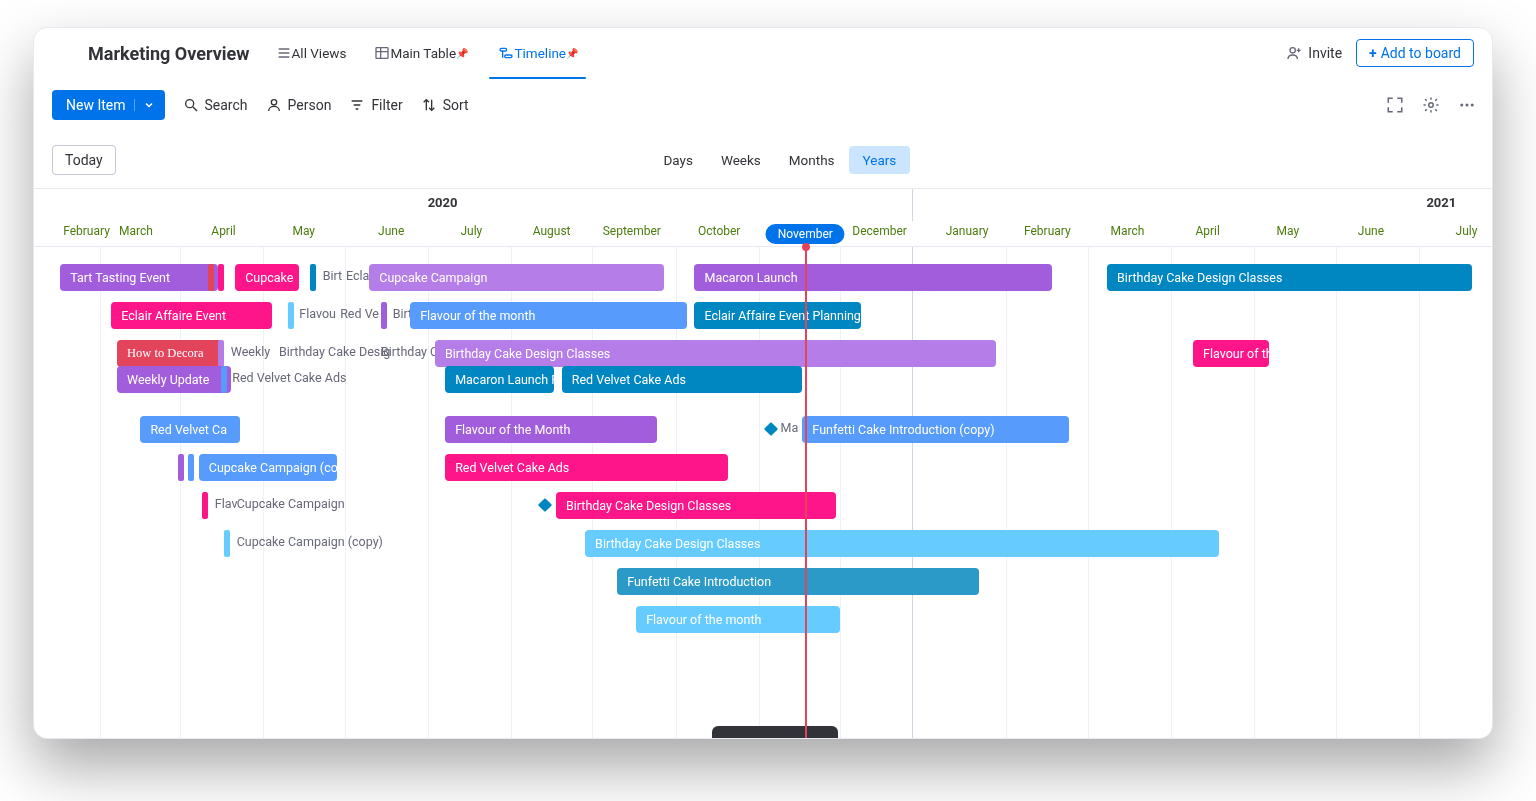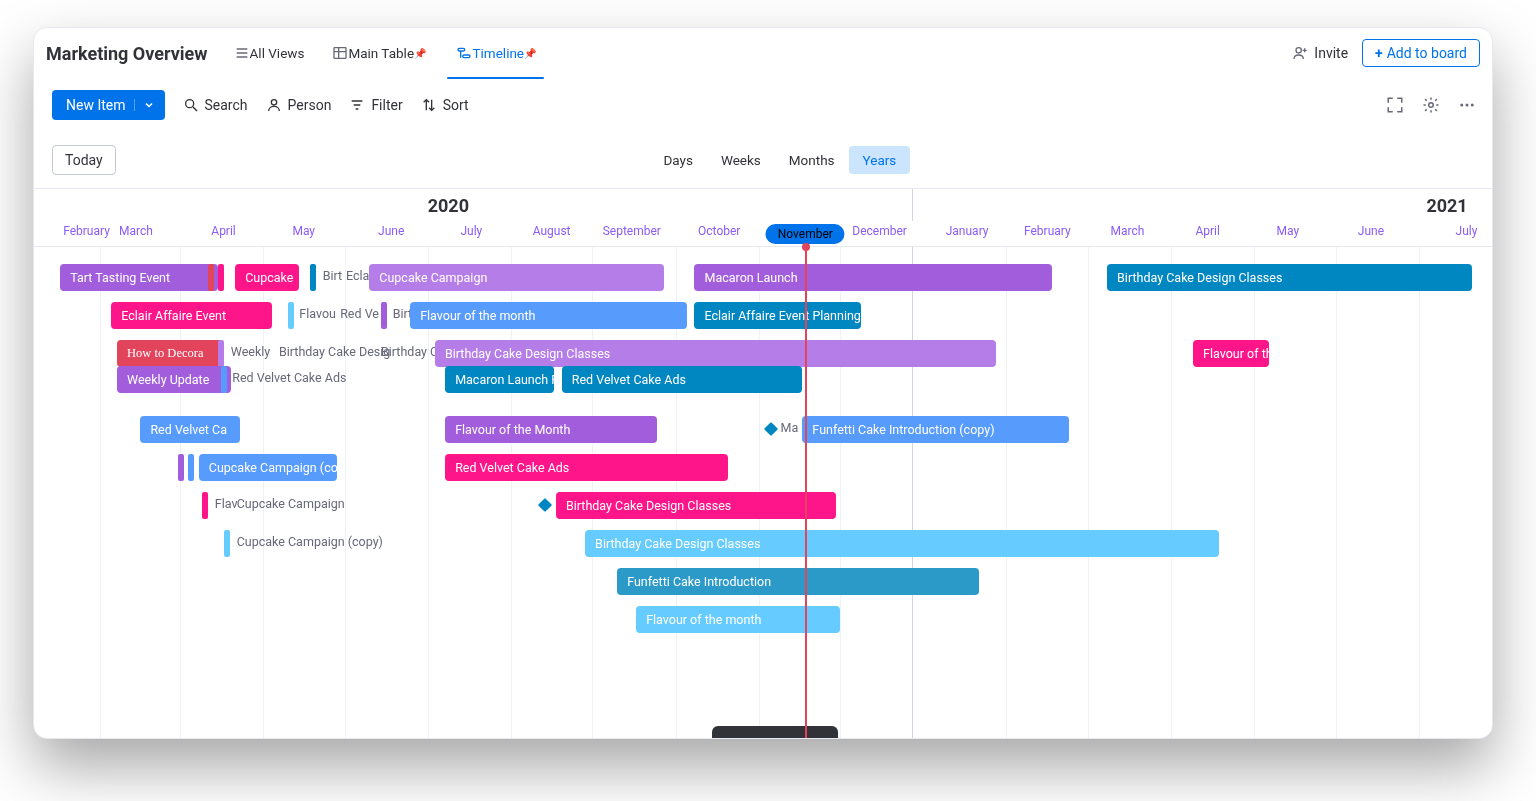--- a/index.html
+++ b/index.html
@@ -1,20 +1,20 @@
 <!DOCTYPE html>
 <html><head>
 <meta charset="utf-8">
 <style>
   * { box-sizing: border-box; margin: 0; padding: 0; }
   body { font-family: -apple-system, BlinkMacSystemFont, "Segoe UI", Roboto, Helvetica, Arial, sans-serif; background: #fff; }
   .frame { position: relative; width:1536px; height:801px; }
   .shadow-card { position:absolute; left:33px; top:27px; width:1460px; height:712px; background:#fff; border-radius:14px; box-shadow:0 28px 60px rgba(0,0,0,0.35); border:1px solid #e6e9ef; overflow:hidden; }
   
-  .hdr { display:flex; align-items:center; height:50px; padding:0 12px; border-bottom:none; }
+  .hdr { display:flex; align-items:center; height:50px; padding:0 18px; border-bottom:none;margin-left:36px; }
   .title { font-size:18px; font-weight:700; color:#323338; margin-right:12px; }
   .tab { display:flex; align-items:center; gap:0; padding:0 14px; height:50px; font-size:13.5px; color:#323338; cursor:pointer; position:relative;}
   .tab .pin{ font-size:10px; color:#676879;}
   .tab.active { color:#0073ea; }
   .tab.active::after{ content:""; position:absolute; left:6px; right:6px; bottom:-1px; height:2.5px; background:#0073ea; border-radius:2px;}
   .tab svg{ stroke:#676879;}
   .tab.active svg{ stroke:#0073ea;}
   .hdr-spacer{flex:1;}
   .invite { display:flex; align-items:center; gap:6px; font-size:14px; color:#323338; margin-right:14px; cursor:pointer;}
   .add-board{ display:flex; align-items:center; gap:4px; font-size:14px; color:#0073ea; border:1px solid #0073ea; border-radius:4px; padding:5px 12px; cursor:pointer;}
@@ -28,25 +28,25 @@
   .iconbtn{ width:22px; height:22px; display:flex; align-items:center; justify-content:center; cursor:pointer; color:#676879;}
   
   .scalebar{ display:flex; align-items:center; height:56px; padding:0 18px; justify-content:space-between;}
   .today-btn{ border:1px solid #c3c6d4; border-radius:4px; padding:6px 12px; font-size:14px; color:#323338; cursor:pointer;}
   .scales{ display:flex; gap:0;}
   .scale{ font-size:13.5px; color:#323338; padding:6px 14px; border-radius:4px; cursor:pointer;}
   .scale.active{ color:#0073ea; background:#cce5ff;}
   
   .tl{ position:relative; height:calc(100% - 160px); border-top:1px solid #e6e9ef; overflow:hidden;}
   .yearline{ position:relative; height:32px;}
-  .yearlabel{ position:absolute; font-size:18px; font-weight:700; color:#323338; top:6px;}
+  .yearlabel{ position:absolute; font-size:13px; font-weight:700; color:#323338; top:6px;}
   .yearborder{ position:absolute; top:0; bottom:0; border-left:1px solid #d0d4e4;}
   .monthline{ position:relative; height:26px; border-bottom:1px solid #e6e9ef;}
-  .m{ position:absolute; font-size:12px; color:#8b5cf6; top:3px; transform:translateX(-50%);}
-  .m.pill{ background:#0073ea; color:#000000; padding:3px 12px; border-radius:10px; transform:translateX(-50%);}
+  .m{ position:absolute; font-size:12px; color:#4d7c0f; top:3px; transform:translateX(-50%);}
+  .m.pill{ background:#0073ea; color:#ffffff; padding:3px 12px; border-radius:10px; transform:translateX(-50%);}
   .grid{ position:absolute; left:0; right:0; top:58px; bottom:0;}
   .vline{ position:absolute; top:0; bottom:0; border-left:1px solid #f0f1f5;}
   .nowline{ position:absolute; top:0; bottom:0; width:2px; background:#e2445c; z-index:5;}
   .nowdot{ position:absolute; width:8px; height:8px; border-radius:50%; background:#e2445c; top:-4px; left:-3px;}
   .nowwrap{position:absolute; top:58px; bottom:0;}
   
   .row{ position:absolute; left:0; right:0; height:29px;}
   .bar{ position:absolute; top:1px; height:27px; border-radius:4px; color:#fff; font-size:12.5px; display:flex; align-items:center; padding:0 10px; overflow:hidden; white-space:nowrap; cursor:pointer;}
   .slim{ width:6px !important; padding:0; border-radius:2px;}
   .txt{ position:absolute; top:5px; font-size:12.5px; color:#676879; white-space:nowrap;}

